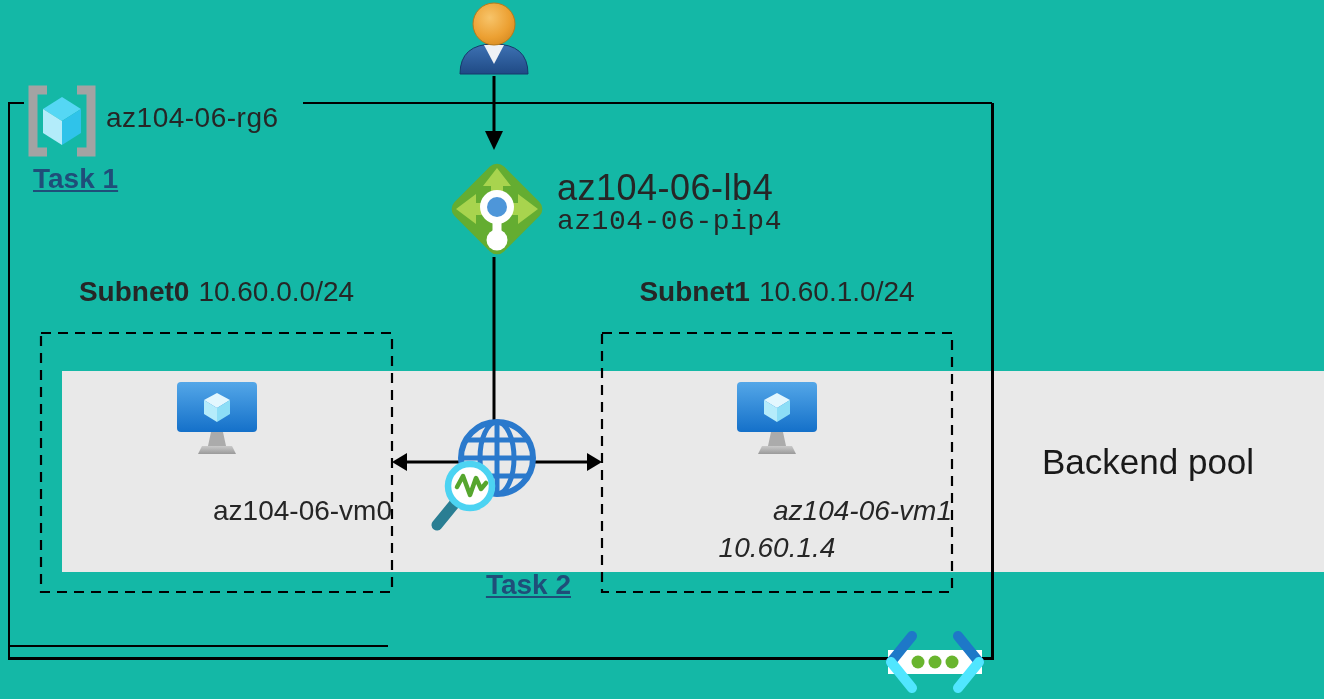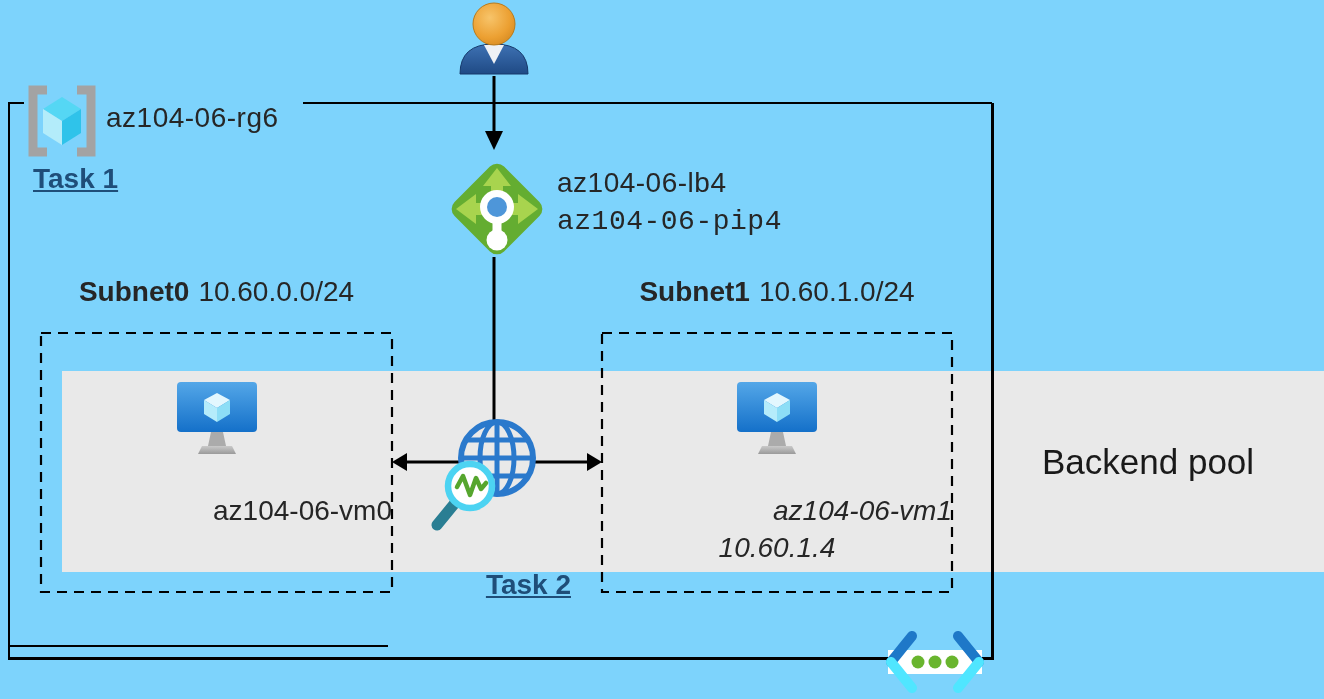--- a/index.html
+++ b/index.html
@@ -1,35 +1,35 @@
 <!DOCTYPE html>
 <html><head>
 <meta charset="utf-8">
 <style>
   html,body{margin:0;padding:0;background:#fff;}
   .stage{
-    position:relative;width:1324px;height:699px;background:#7dd3fc;overflow:hidden;
+    position:relative;width:1324px;height:699px;background:#14b8a6;overflow:hidden;
     font-family:"Liberation Sans", sans-serif;color:#262626;
   }
   .abs{position:absolute;}
   .band{left:62px;top:371px;width:1262px;height:201px;background:#e9e9e9;z-index:0;}
   .overlay{left:0;top:0;width:1324px;height:699px;z-index:2;}
   .rg-border{left:8px;top:103px;width:981px;height:554px;border-left:2px solid #000;
     border-right:3px solid #000;border-bottom:3px solid #000;z-index:3;}
   .topseg{height:2px;background:#000;top:102px;z-index:3;}
   .seg1{left:8px;width:16px;}
   .seg2{left:303px;width:689px;}
   .strike-line{left:8px;top:645px;width:380px;height:2px;background:#000;z-index:6;}
   .icon{z-index:4;}
   .label{z-index:5;white-space:nowrap;}
   .t-rg{left:106px;top:102px;font-size:28px;letter-spacing:.5px;}
   .t-task{font-weight:bold;color:#1F4E79;font-size:28px;text-decoration:underline;}
   .t-task1{left:33px;top:163px;}
   .t-task2{left:419px;top:538px;width:152px;text-align:right;margin-top:31px;}
-  .t-lb1{left:557px;top:167px;font-size:28px;letter-spacing:.5px;text-align:right;}
+  .t-lb1{left:557px;top:167px;font-size:36px;letter-spacing:.5px;text-align:right;}
   .t-lb2{left:557px;top:206px;font-size:28px;letter-spacing:.5px;font-family:Liberation Mono, monospace;}
   .t-subnet{top:276px;font-size:28px;text-align:center;}
   .t-subnet .sn{font-weight:bold;margin-right:9px;}
   .t-sub0{left:41px;width:351px;}
   .t-sub1{left:602px;width:350px;}
   .t-vmname{top:495px;font-size:28px;text-align:right;}
   .t-vmip{top:532px;font-size:28px;text-align:center;}
   .c0{left:41px;width:351px;}
   .c1{left:602px;width:350px;font-style:italic;}
   .t-backend{left:1042px;top:442px;font-size:35px;color:#1a1a1a;}

